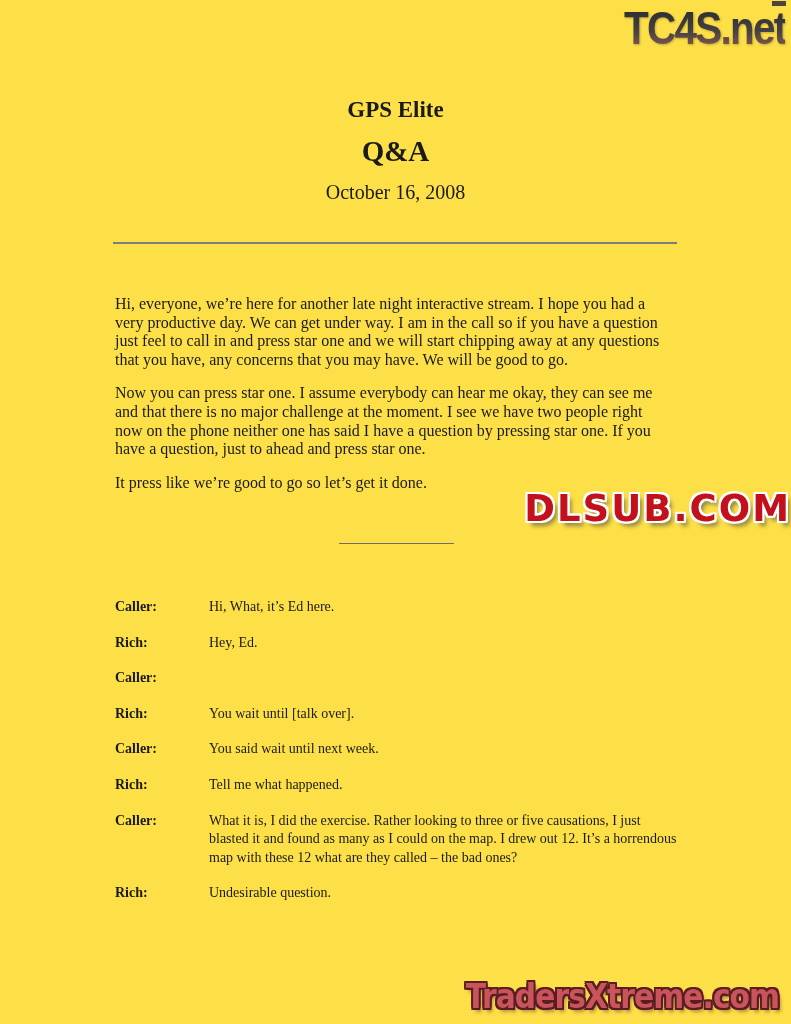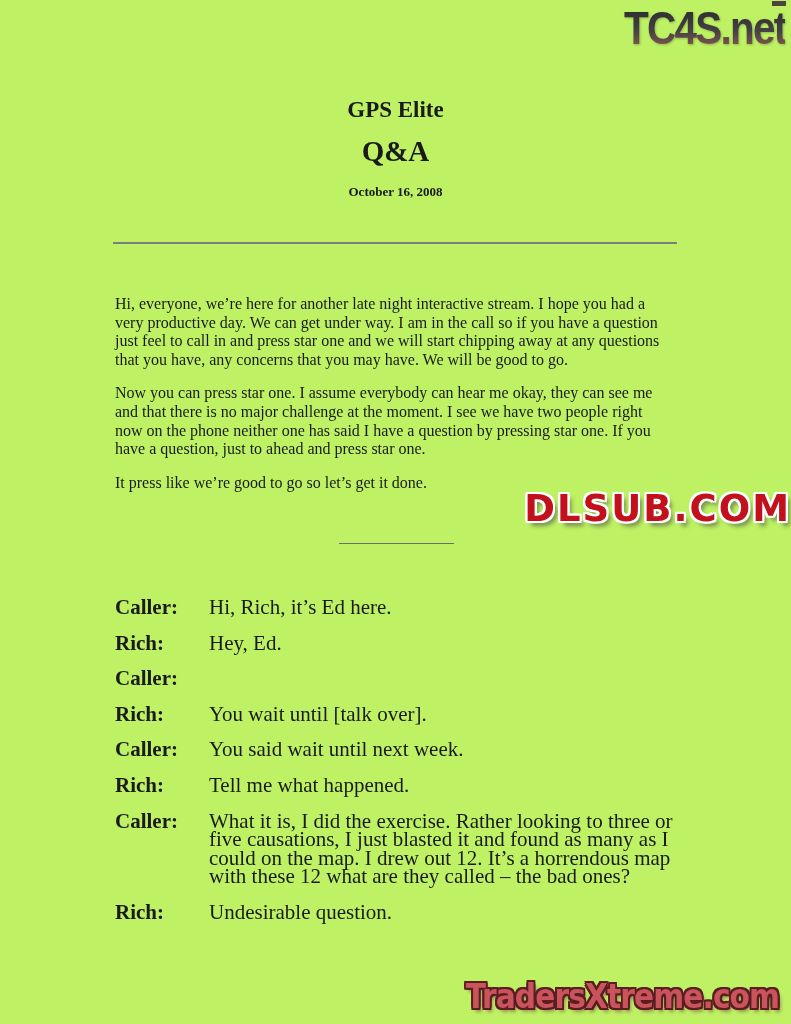--- a/index.html
+++ b/index.html
@@ -1,20 +1,20 @@
 <!DOCTYPE html>
 <html><head>
 <meta charset="utf-8">
 <style>
   html, body { margin: 0; padding: 0; background: #ffffff; }
   .page {
     position: relative;
     width: 791px;
     height: 1024px;
-    background: #bef264;
+    background: #fde047;
     overflow: hidden;
     font-family: "Liberation Serif", serif;
     color: #1a1a1a;
   }
 
   
   .tc4s-logo {
     position: absolute;
     top: 2px;
     right: 6px;
@@ -55,23 +55,23 @@
     font-weight: bold;
   }
   .doc-subtitle {
     margin: 8px 0 0 0;
     font-size: 29px;
     line-height: 30px;
     font-weight: bold;
   }
   .doc-date {
     margin-top: 14px;
-    font-size: 13px;
+    font-size: 20px;
     line-height: 24px;
-    font-weight: bold;
+    font-weight: normal;
   }
 
   .rule-main {
     position: absolute;
     top: 242px;
     left: 113px;
     width: 564px;
     border: none;
     border-top: 2px solid #7d7d7d;
     margin: 0;
@@ -120,21 +120,21 @@
     border-top: 1px solid #6e6e6e;
     margin: 0;
   }
 
   
   .transcript {
     position: absolute;
     top: 598px;
     left: 115px;
     width: 562px;
-    font-size: 21px;
+    font-size: 14px;
     line-height: 18.6px;
   }
   .t-row { display: flex; margin-bottom: 17px; }
   .t-speaker { width: 94px; flex-shrink: 0; font-weight: bold; }
   .t-text { flex: 1; }
 
   
   .footer-logo {
     position: absolute;
     top: 977px;
@@ -179,21 +179,21 @@
 
   <div class="dlsub-wrap">
     <span class="dlsub-logo">DLSUB.COM</span>
   </div>
 
   <hr class="rule-small">
 
   <div class="transcript">
     <div class="t-row">
       <span class="t-speaker">Caller:</span>
-      <span class="t-text">Hi, Rich, it’s Ed here.</span>
+      <span class="t-text">Hi, What, it’s Ed here.</span>
     </div>
     <div class="t-row">
       <span class="t-speaker">Rich:</span>
       <span class="t-text">Hey, Ed.</span>
     </div>
     <div class="t-row">
       <span class="t-speaker">Caller:</span>
     </div>
     <div class="t-row">
       <span class="t-speaker">Rich:</span>

